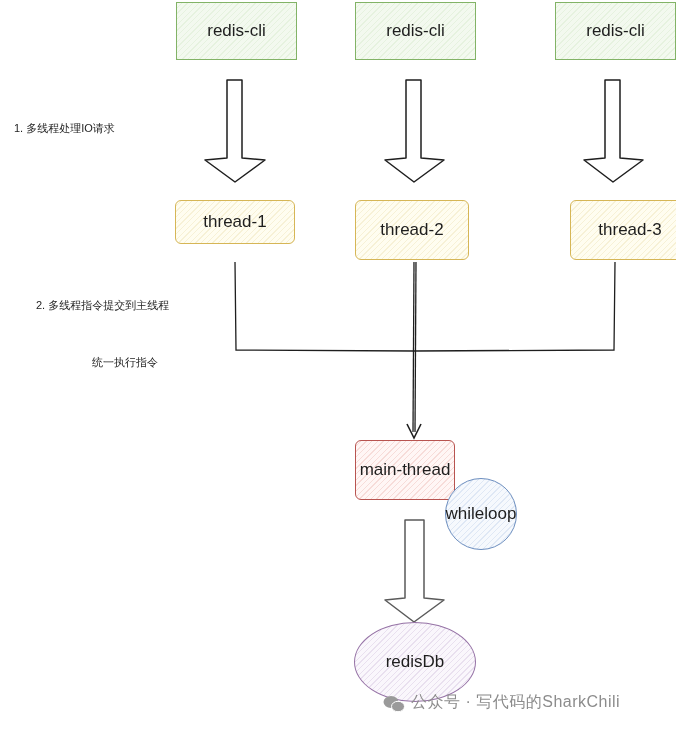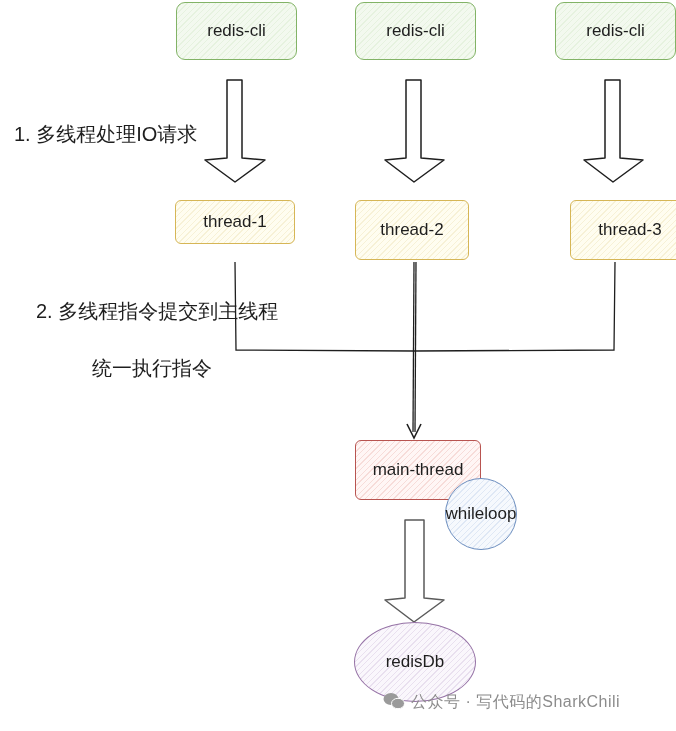--- a/index.html
+++ b/index.html
@@ -1,27 +1,27 @@
 <!DOCTYPE html>
 <html><head>
 <meta charset="utf-8">
 <style>
   html, body { margin:0; padding:0; background:#ffffff; }
   body { width:676px; height:731px; position:relative; overflow:hidden;
          font-family:"Liberation Sans", "DejaVu Sans", sans-serif; color:#1e1e1e; }
   svg.canvas { position:absolute; left:0; top:0; }
   .node { position:absolute; display:flex; align-items:center; justify-content:center;
-          font-size:17px; text-align:center; box-sizing:border-box;border-radius:9px; }
-  .label { position:absolute; font-size:20px; color:#1e1e1e; white-space:nowrap; }
+          font-size:17px; text-align:center; box-sizing:border-box; }
+  .label { position:absolute; font-size:11px; color:#1e1e1e; white-space:nowrap; }
   .green { border:1.5px solid #82b366; background:repeating-linear-gradient(135deg,#f3f9ef 0 3px,#e6f2df 3px 4px); }
   .yellow { border:1.5px solid #d6b656; border-radius:6px; background:repeating-linear-gradient(135deg,#fffdf0 0 3px,#f7f1d6 3px 4px); }
   .red { border:1.5px solid #b85450; border-radius:6px; background:repeating-linear-gradient(135deg,#fff6f5 0 3px,#f7dcd9 3px 4px); }
   .blue { border:1.5px solid #6c8ebf; border-radius:50%; background:repeating-linear-gradient(135deg,#f6f9fd 0 3px,#dfe8f5 3px 4px); line-height:1.25; }
   .purple { border:1.5px solid #9673a6; border-radius:50%; background:repeating-linear-gradient(135deg,#faf7fc 0 3px,#e9e0ef 3px 4px); }
-  .watermark { position:absolute; left:383px; top:692px; font-size:16px; color:#8c8c8c; display:flex; align-items:flex-start; gap:6px; letter-spacing:0.5px; }
+  .watermark { position:absolute; left:383px; top:692px; font-size:16px; color:#8c8c8c; display:flex; align-items:flex-end; gap:6px; letter-spacing:0.5px; }
   .wm-icon { width:22px; height:18px; position:relative; }
 </style>
 </head>
 <body>
 
 <svg class="canvas" width="676" height="731">
 
   <g fill="#ffffff" stroke="#1e1e1e" stroke-width="1.5" stroke-linejoin="round">
     <path d="M227 80 L242 80 L242 158 L265 160 L235 182 L205 160 L227 158 Z"></path>
     <path d="M406 80 L421 80 L421 158 L444 160 L414 182 L385 160 L406 158 Z"></path>
@@ -57,21 +57,21 @@
 <div class="node yellow" style="left:355px;top:200px;width:114px;height:60px;">
   <span>thread-2</span>
 </div>
 <div class="node yellow" style="left:570px;top:200px;width:120px;height:60px;">
   <span>thread-3</span>
 </div>
 
 <div class="label" style="left:36px;top:298px;">2. 多线程指令提交到主线程</div>
 <div class="label" style="left:92px;top:322px;margin-top:33px;">统一执行指令</div>
 
-<div class="node red" style="left:355px;top:440px;width:126px;height:60px;">
+<div class="node red" style="left:355px;top:440px;width:100px;height:60px;">
   <span>main-thread</span>
 </div>
 
 <div class="node blue" style="left:445px;top:478px;width:72px;height:72px;flex-direction:row;">
   <span>while</span>
   <span>loop</span>
 </div>
 
 <div class="node purple" style="left:354px;top:622px;width:122px;height:80px;">
   <span>redisDb</span>

